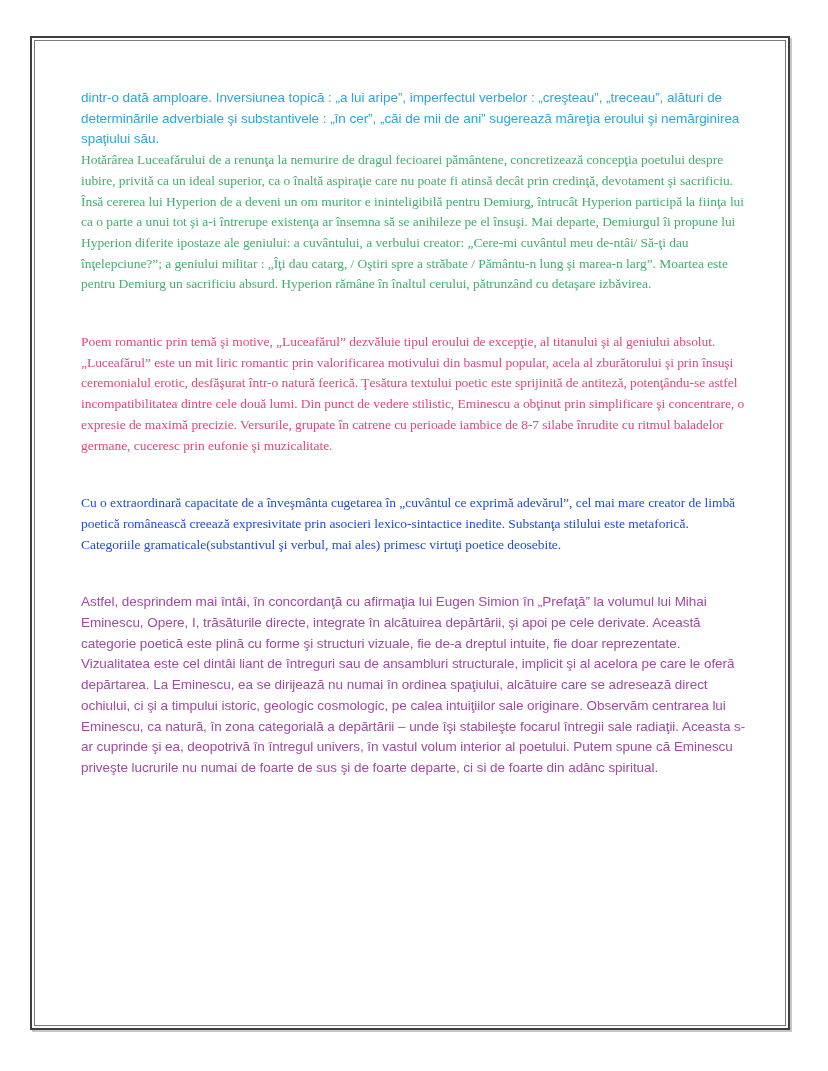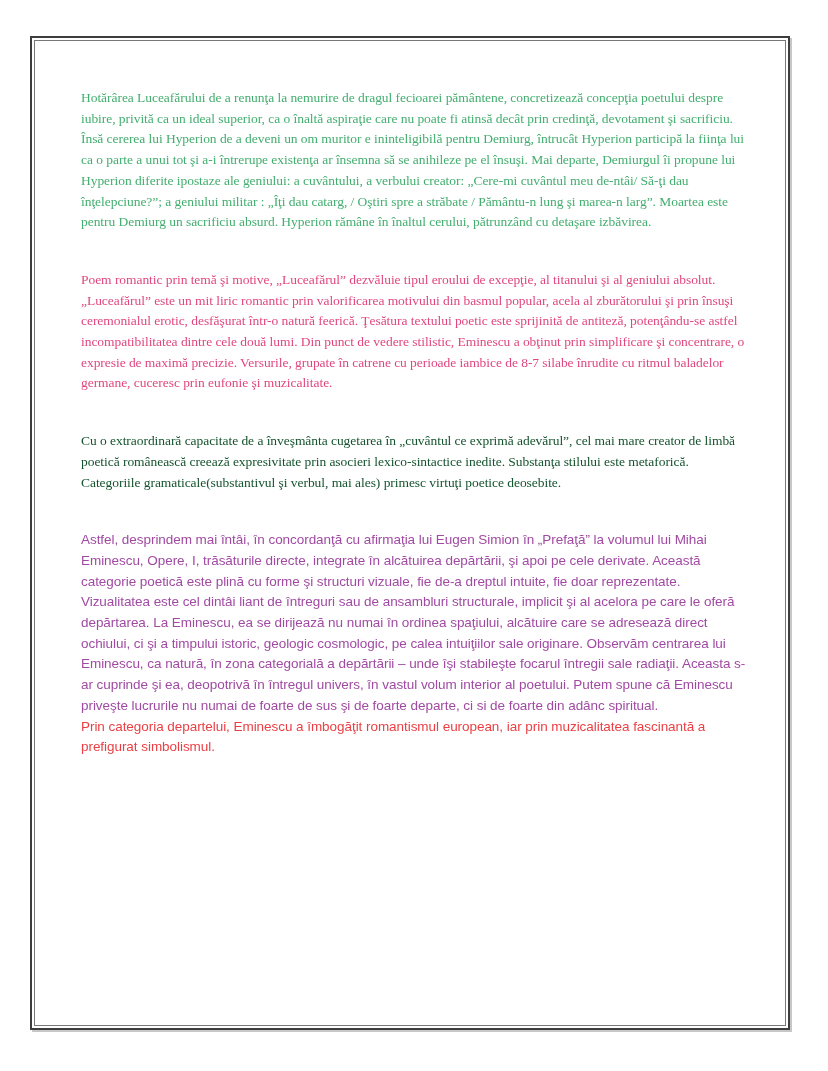--- a/index.html
+++ b/index.html
@@ -52,18 +52,18 @@
   }
 </style>
 </head>
 <body>
 
 <div class="page-frame">
   <div class="page-frame-inner"></div>
 </div>
 
 <div class="text-body">
+  <p class="para" style="color: rgb(44, 166, 221);">dintr-o dată amploare. Inversiunea topică : „a lui aripe”, imperfectul verbelor : „creşteau”, „treceau”, alături de determinările adverbiale şi substantivele : „în cer”, „căi de mii de ani” sugerează măreţia eroului şi nemărginirea spaţiului său.</p>
   <p class="para gap-after" style="color: rgb(67, 174, 111);">Hotărârea Luceafărului de a renunţa la nemurire de dragul fecioarei pământene, concretizează concepţia poetului despre iubire, privită ca un ideal superior, ca o înaltă aspiraţie care nu poate fi atinsă decât prin credinţă, devotament şi sacrificiu. Însă cererea lui Hyperion de a deveni un om muritor e ininteligibilă pentru Demiurg, întrucât Hyperion participă la fiinţa lui ca o parte a unui tot şi a-i întrerupe existenţa ar însemna să se anihileze pe el însuşi. Mai departe, Demiurgul îi propune lui Hyperion diferite ipostaze ale geniului: a cuvântului, a verbului creator: „Cere-mi cuvântul meu de-ntâi/ Să-ţi dau înţelepciune?”; a geniului militar : „Îţi dau catarg, / Oştiri spre a străbate / Pământu-n lung şi marea-n larg”. Moartea este pentru Demiurg un sacrificiu absurd. Hyperion rămâne în înaltul cerului, pătrunzând cu detaşare izbăvirea.</p>
   <p class="para gap-after" style="color: rgb(224, 71, 127);">Poem romantic prin temă şi motive, „Luceafărul” dezvăluie tipul eroului de excepţie, al titanului şi al geniului absolut. „Luceafărul” este un mit liric romantic prin valorificarea motivului din basmul popular, acela al zburătorului şi prin însuşi ceremonialul erotic, desfăşurat într-o natură feerică. Ţesătura textului poetic este sprijinită de antiteză, potenţându-se astfel incompatibilitatea dintre cele două lumi. Din punct de vedere stilistic, Eminescu a obţinut prin simplificare şi concentrare, o expresie de maximă precizie. Versurile, grupate în catrene cu perioade iambice de 8-7 silabe înrudite cu ritmul baladelor germane, cuceresc prin eufonie şi muzicalitate.</p>
-  <p class="para gap-after" style="color: #14532d;">Cu o extraordinară capacitate de a înveşmânta cugetarea în „cuvântul ce exprimă adevărul”, cel mai mare creator de limbă poetică românească creează expresivitate prin asocieri lexico-sintactice inedite. Substanţa stilului este metaforică. Categoriile gramaticale(substantivul şi verbul, mai ales) primesc virtuţi poetice deosebite.</p>
+  <p class="para gap-after" style="color: #1d4ed8;">Cu o extraordinară capacitate de a înveşmânta cugetarea în „cuvântul ce exprimă adevărul”, cel mai mare creator de limbă poetică românească creează expresivitate prin asocieri lexico-sintactice inedite. Substanţa stilului este metaforică. Categoriile gramaticale(substantivul şi verbul, mai ales) primesc virtuţi poetice deosebite.</p>
   <p class="para" style="color: rgb(161, 74, 163);">Astfel, desprindem mai întâi, în concordanţă cu afirmaţia lui Eugen Simion în „Prefaţă” la volumul lui Mihai Eminescu, Opere, I, trăsăturile directe, integrate în alcătuirea depărtării, şi apoi pe cele derivate. Această categorie poetică este plină cu forme şi structuri vizuale, fie de-a dreptul intuite, fie doar reprezentate. Vizualitatea este cel dintâi liant de întreguri sau de ansambluri structurale, implicit şi al acelora pe care le oferă depărtarea. La Eminescu, ea se dirijează nu numai în ordinea spaţiului, alcătuire care se adresează direct ochiului, ci şi a timpului istoric, geologic cosmologic, pe calea intuiţiilor sale originare. Observăm centrarea lui Eminescu, ca natură, în zona categorială a depărtării – unde îşi stabileşte focarul întregii sale radiaţii. Aceasta s-ar cuprinde şi ea, deopotrivă în întregul univers, în vastul volum interior al poetului. Putem spune că Eminescu priveşte lucrurile nu numai de foarte de sus şi de foarte departe, ci si de foarte din adânc spiritual.</p>
-  <p class="para" style="color: rgb(236, 63, 67);">Prin categoria departelui, Eminescu a îmbogăţit romantismul european, iar prin muzicalitatea fascinantă a prefigurat simbolismul.</p>
 </div>
 
 </body></html>

